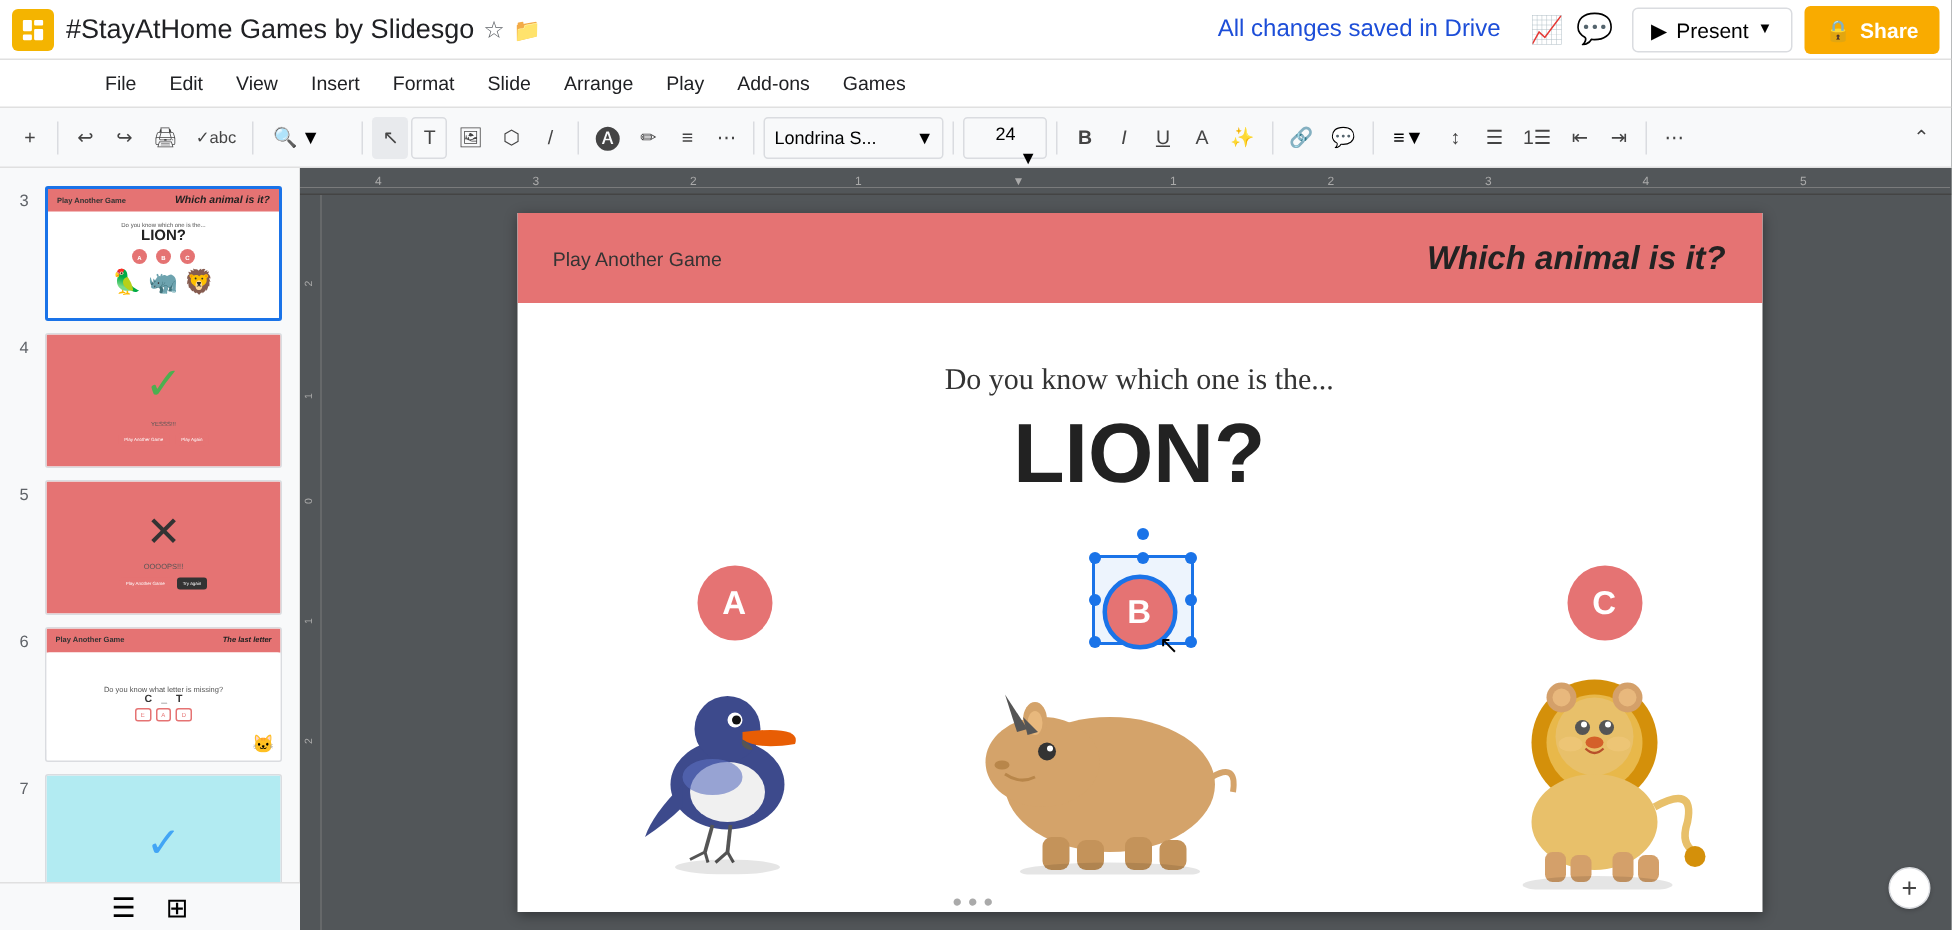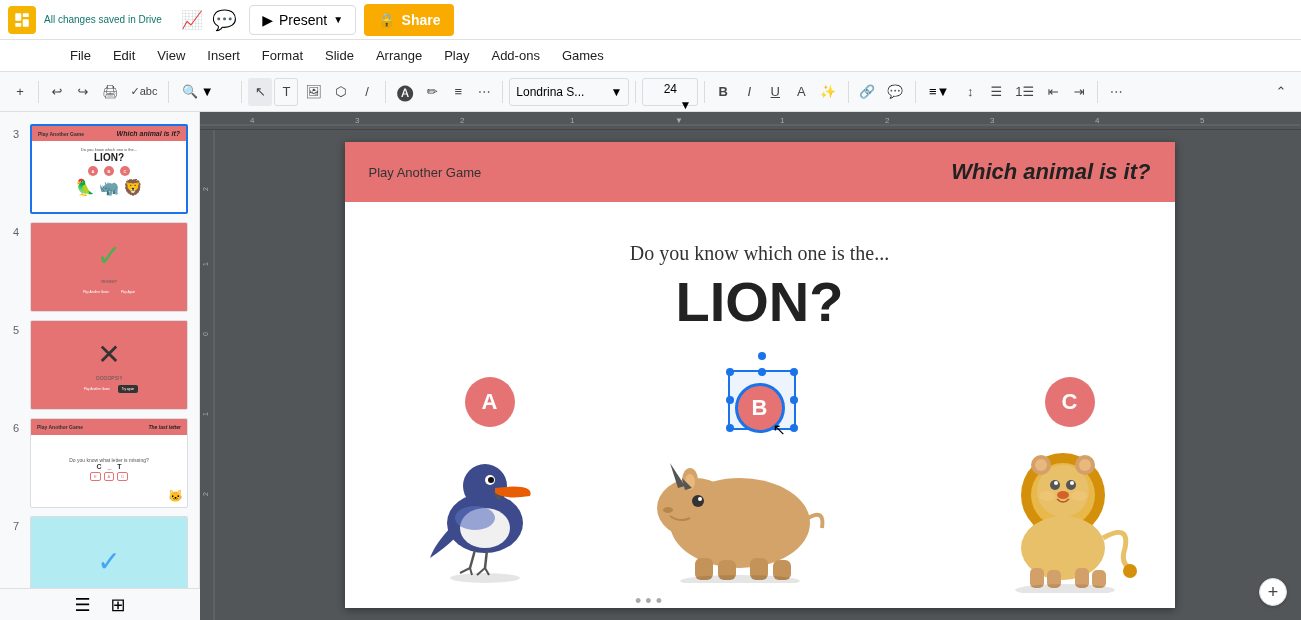--- a/index.html
+++ b/index.html
@@ -105,21 +105,28 @@
 
 <div id="top-bar">
   <div id="app-icon">
     <svg viewBox="0 0 24 24" fill="white">
         <rect x="3" y="3" width="8" height="10" rx="1"></rect>
         <rect x="13" y="3" width="8" height="5" rx="1"></rect>
         <rect x="13" y="11" width="8" height="10" rx="1"></rect>
         <rect x="3" y="16" width="8" height="5" rx="1"></rect>
       </svg>
   </div>
-  <div style="font-size:10px;color:#0f766e;margin-right:12px;">All changes saved in Drive</div>
+  <div id="title-area">
+    <div id="doc-title">
+      <span>#StayAtHome Games by Slidesgo</span>
+      <span style="color:#5f6368;font-size:16px;">☆</span>
+      <span style="color:#5f6368;font-size:15px;">📁</span>
+    </div>
+  </div>
+  <div style="font-size:16px;color:#1d4ed8;margin-right:12px;">All changes saved in Drive</div>
   <div style="font-size:18px;color:#444;">📈</div>
   <div style="font-size:20px;color:#444;margin-right:4px;">💬</div>
   <button id="present-btn">
     <span>▶</span>
     <span>Present</span>
     <span style="font-size:10px;">▼</span>
   </button>
   <button id="share-btn">
     <span>🔒</span>
     <span>Share</span>

